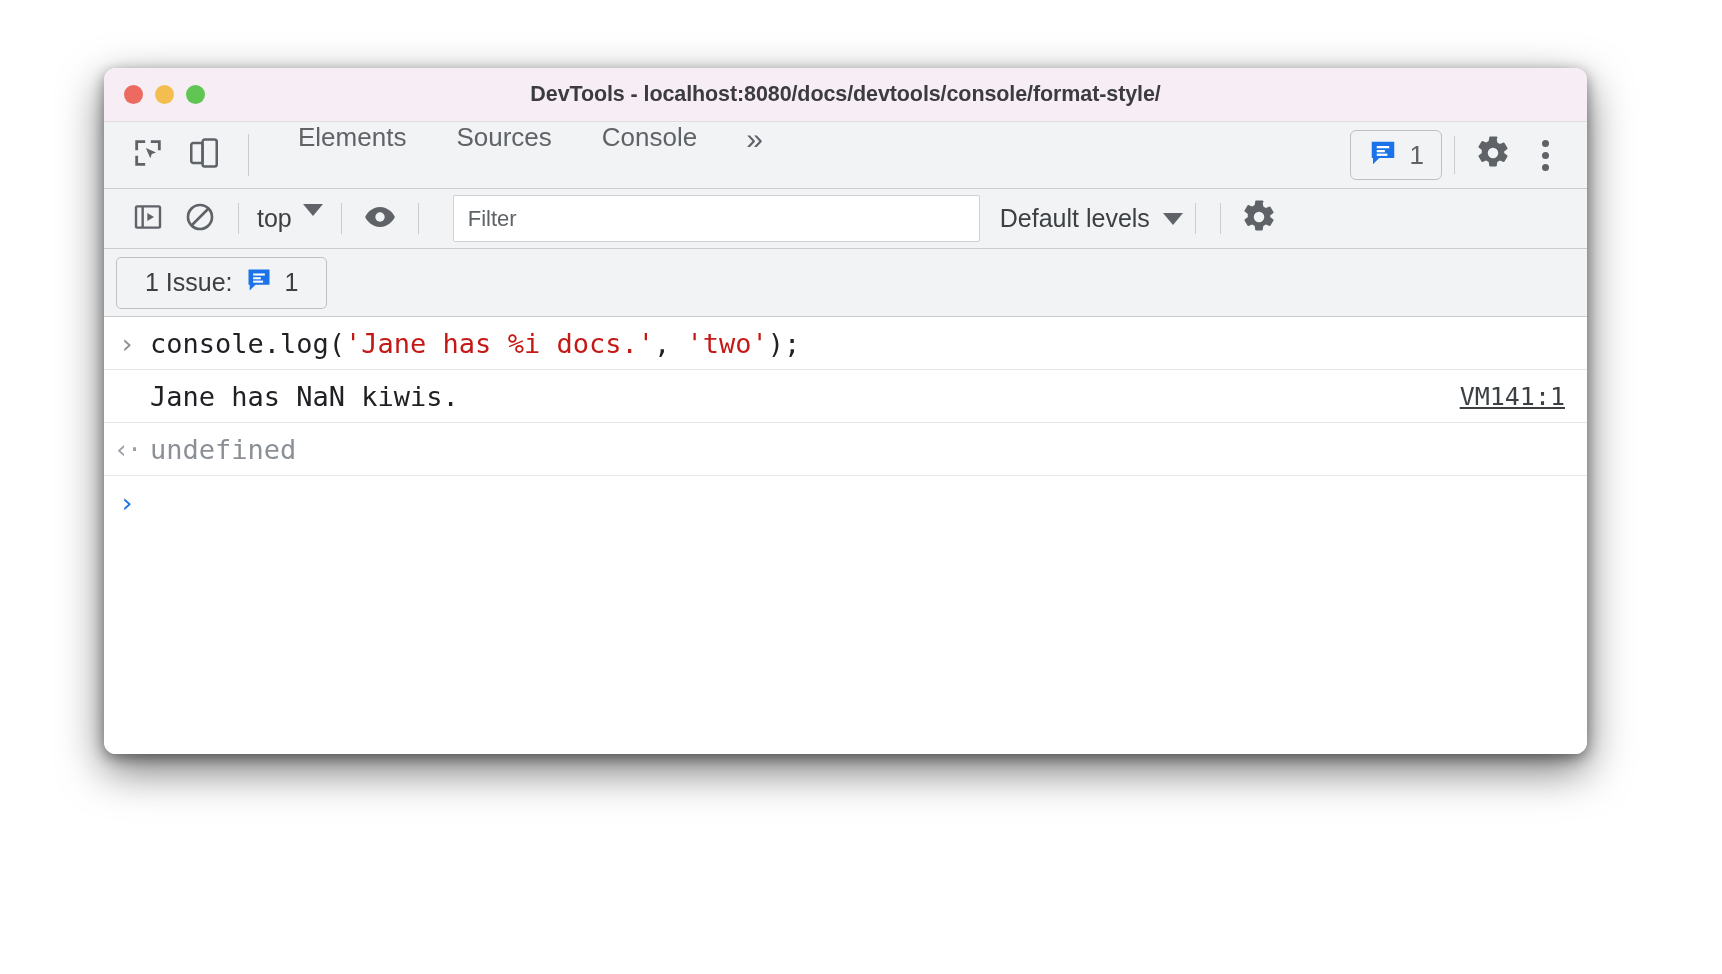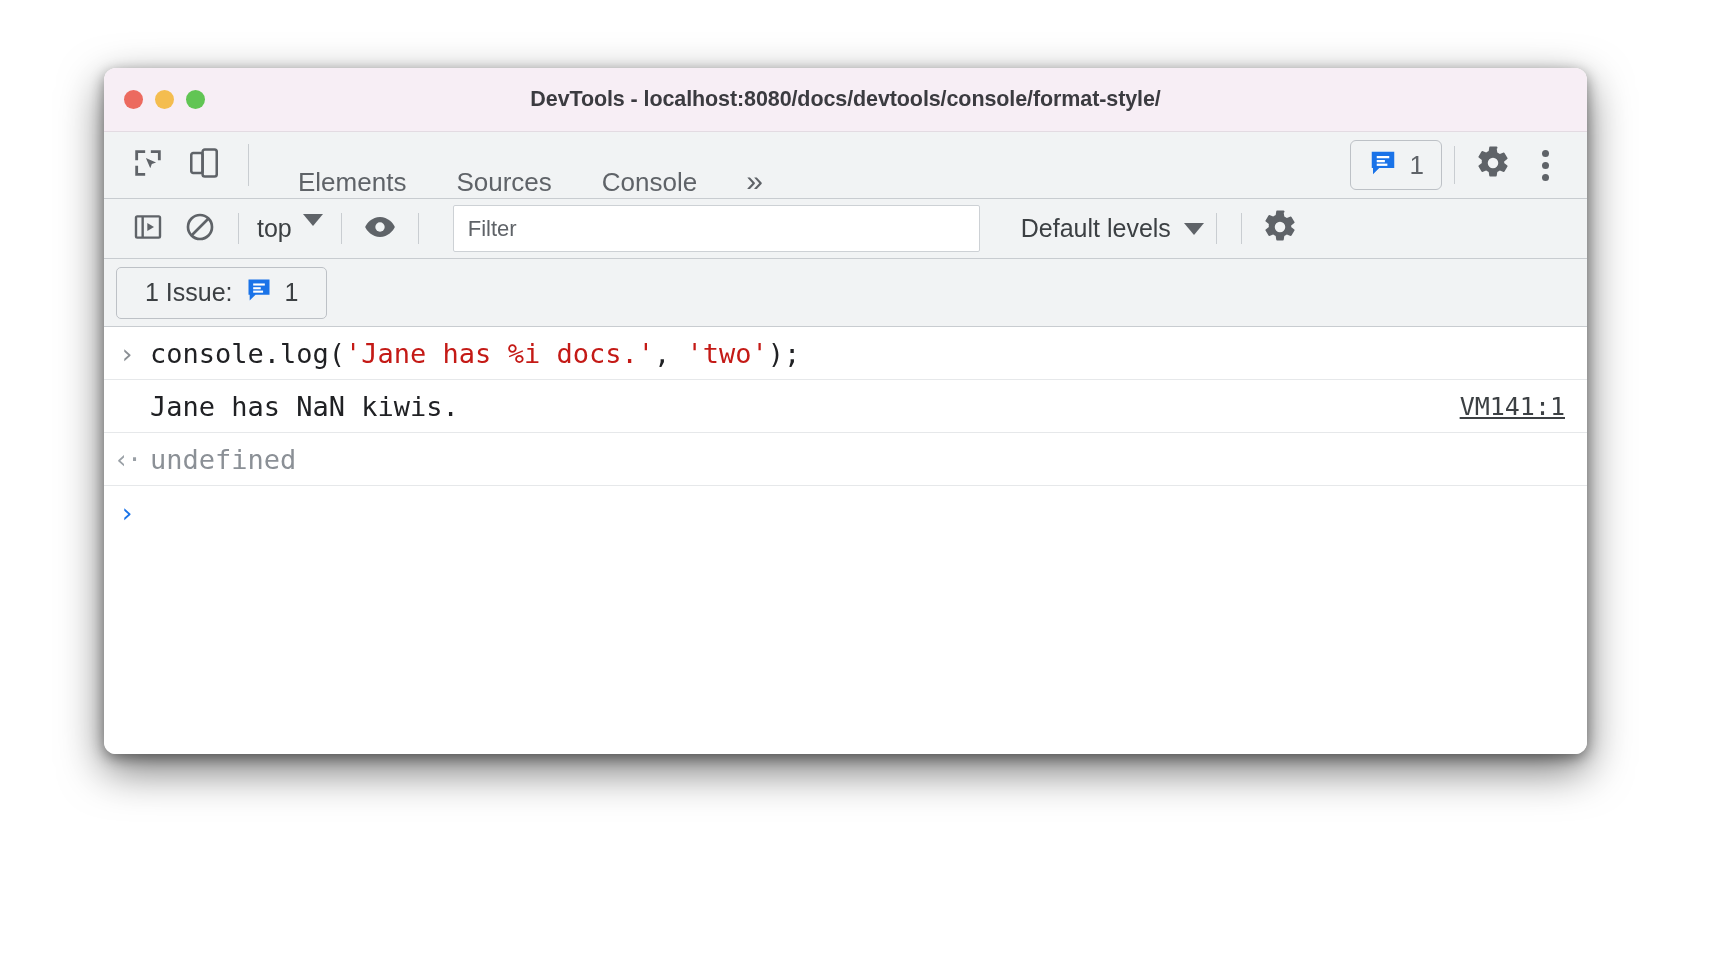--- a/index.html
+++ b/index.html
@@ -31,21 +31,21 @@
     border-radius: 12px;
     background: #ffffff;
     box-shadow: 0 16px 44px rgba(0,0,0,0.55), 0 4px 14px rgba(0,0,0,0.4);
     overflow: hidden;
     display: flex;
     flex-direction: column;
   }
 
   
   .titlebar {
-    height: 64px;
+    height: 54px;
     background: #f7eef5;
     border-bottom: 1px solid #e3dbe2;
     display: flex;
     align-items: center;
     position: relative;
     flex: 0 0 auto;
   }
   .traffic {
     display: flex;
     gap: 12px;
@@ -79,21 +79,21 @@
   }
   .tb-left { display: flex; align-items: center; padding-left: 18px; gap: 4px; }
   .icon-btn {
     width: 52px; height: 52px;
     display: flex; align-items: center; justify-content: center;
     border-radius: 4px;
   }
   .vdiv { width: 1px; background: #c9cdd1; margin: 14px 12px; align-self: stretch; }
   .vdiv.tall { margin: 12px 14px; }
 
-  .tabs { display: flex; align-items: flex-end; margin-left: 10px; }
+  .tabs { display: flex; align-items: flex-start; margin-left: 10px; }
   .tab {
     display: flex; align-items: center;
     padding: 0 25px;
     font-size: 26px;
     color: #5f6368;
     position: relative;
     white-space: nowrap;
   }
   .tab.active { color: #202124; }
   .tab.active::after {
@@ -155,21 +155,21 @@
     display: flex;
     align-items: center;
     padding-left: 14px;
     font-size: 22px;
     color: #5f6368;
     margin-left: 22px;
   }
   .levels {
     display: flex; align-items: center; gap: 13px;
     font-size: 25px; color: #3c4043;
-    margin-left: 41px;
+    margin-left: 20px;
   }
 
   
   .issuestrip {
     height: 68px;
     background: #f1f3f4;
     border-bottom: 1px solid #c8ccd0;
     display: flex;
     align-items: center;
     padding-left: 12px;

